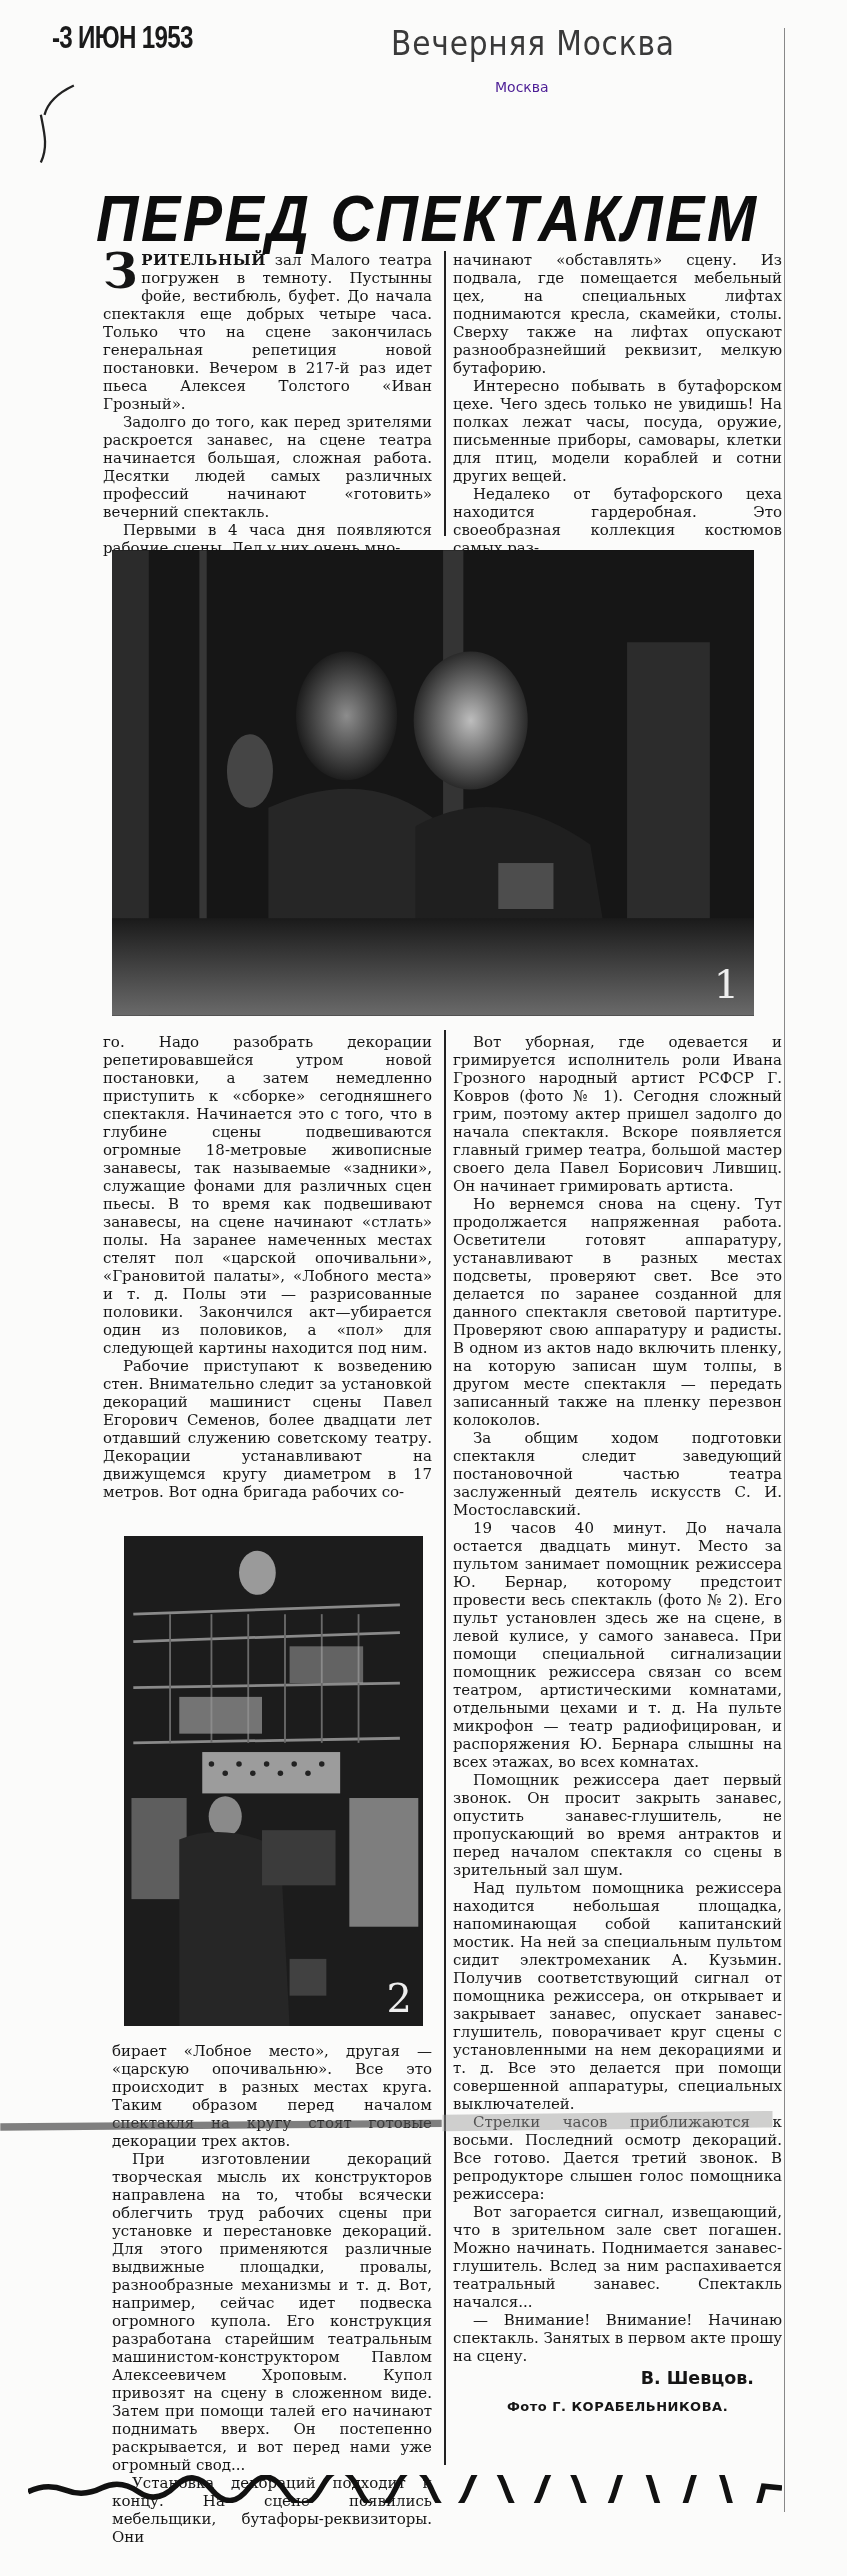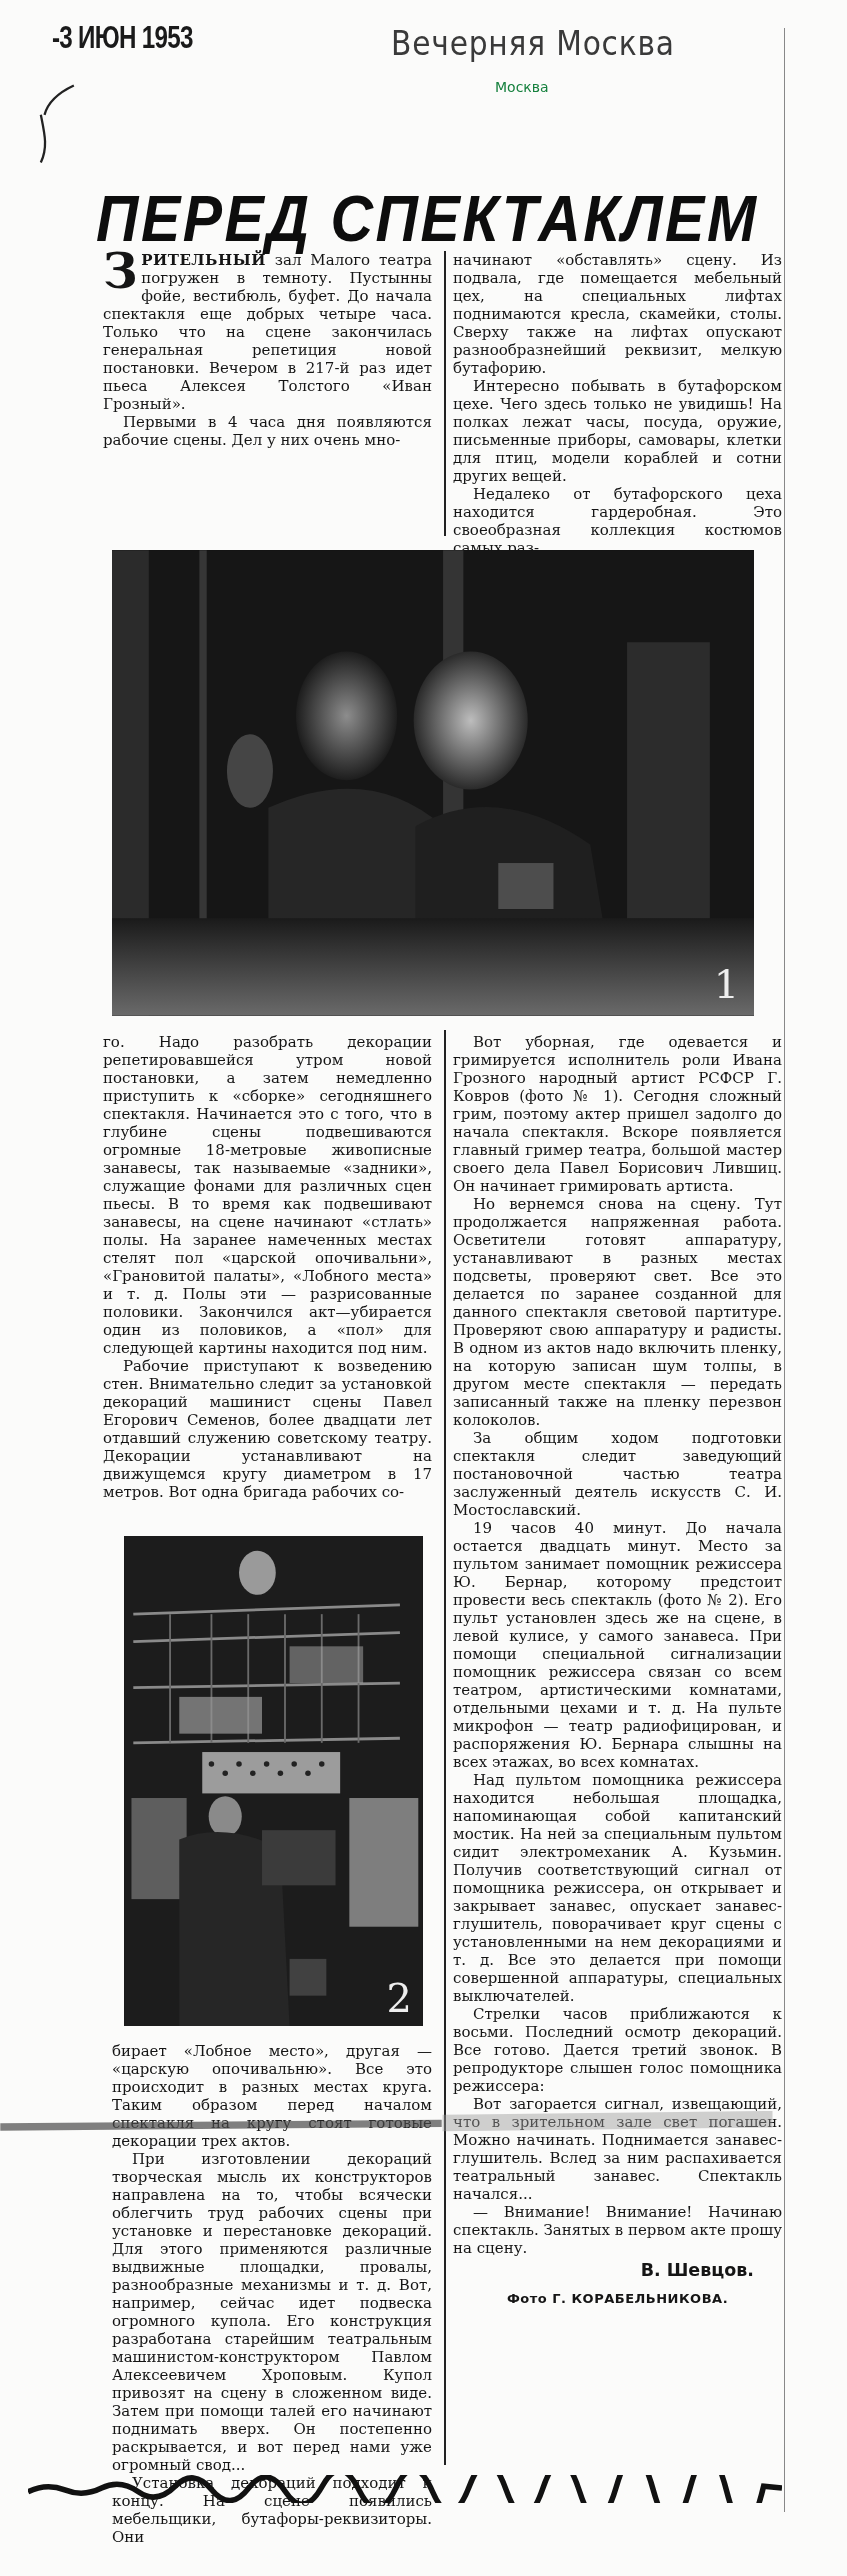--- a/index.html
+++ b/index.html
@@ -15,21 +15,21 @@
     font-size: 31px; letter-spacing: -0.9px; color: #1a1a1a;
     transform: scaleX(0.78); transform-origin: left top;
   }
   .stamp-paper {
     position: absolute; left: 391px; top: 24px;
     font-family: "DejaVu Sans", sans-serif; font-size: 33px; color: #3a3a3a;
     transform: scaleX(0.9); transform-origin: left top; letter-spacing: 0.9px;
   }
   .stamp-city {
     position: absolute; left: 495px; top: 79px;
-    font-family: "DejaVu Sans", sans-serif; font-size: 14px; color: #15803d;
+    font-family: "DejaVu Sans", sans-serif; font-size: 14px; color: #4c1d95;
   }
   .pen-mark { position: absolute; left: 28px; top: 78px; }
   .headline {
     position: absolute; left: 96px; top: 182px;
     font-family: "Liberation Sans", sans-serif; font-weight: bold; font-style: italic;
     font-size: 64px; letter-spacing: 2.8px; color: #0d0d0d;
     transform: scaleX(0.92); transform-origin: left top; white-space: nowrap;
   }
   .col {
     position: absolute; font-size: 15px; line-height: 18px;
@@ -68,20 +68,21 @@
 <svg class="pen-mark" width="55" height="92" viewBox="0 0 60 100">
   <path d="M50 8 C35 15, 22 25, 18 40 M14 40 C18 60, 22 75, 14 92" stroke="#222" stroke-width="2.5" fill="none"></path>
 </svg>
 
 <h1 class="headline" style="margin:0;">ПЕРЕД СПЕКТАКЛЕМ</h1>
 
 <div class="col" style="left:103px; top:251px; width:329px;">
   <p class="noindent">
     <span class="dropcap">З</span><span class="lead-caps">РИТЕЛЬНЫЙ</span><span> зал Малого театра погружен в темноту. Пустынны фойе, вестибюль, буфет. До начала спектакля еще добрых четыре часа. Только что на сцене закончилась генеральная репетиция новой постановки. Вечером в 217-й раз идет пьеса Алексея Толстого «Иван Грозный».</span>
   </p>
+  <p>Задолго до того, как перед зрителями раскроется занавес, на сцене театра начинается большая, сложная работа. Десятки людей самых различных профессий начинают «готовить» вечерний спектакль.</p>
   <p>Первыми в 4 часа дня появляются рабочие сцены. Дел у них очень мно-</p>
 </div>
 <div class="col-divider" style="left:444px; top:251px; height:285px;"></div>
 <div class="col" style="left:453px; top:251px; width:329px;">
   <p class="noindent">начинают «обставлять» сцену. Из подвала, где помещается мебельный цех, на специальных лифтах поднимаются кресла, скамейки, столы. Сверху также на лифтах опускают разнообразнейший реквизит, мелкую бутафорию.</p>
   <p>Интересно побывать в бутафорском цехе. Чего здесь только не увидишь! На полках лежат часы, посуда, оружие, письменные приборы, самовары, клетки для птиц, модели кораблей и сотни других вещей.</p>
   <p>Недалеко от бутафорского цеха находится гардеробная. Это своеобразная коллекция костюмов самых раз-</p>
 </div>
 
 <div class="photo" style="left:112px; top:550px; width:642px; height:466px;">
@@ -169,20 +170,21 @@
   <p>Установка декораций подходит к концу. На сцене появились мебельщики, бутафоры-реквизиторы. Они</p>
 </div>
 
 <div class="col-divider" style="left:444px; top:1030px; height:1435px;"></div>
 
 <div class="col" style="left:453px; top:1033px; width:329px;">
   <p>Вот уборная, где одевается и гримируется исполнитель роли Ивана Грозного народный артист РСФСР Г. Ковров (фото № 1). Сегодня сложный грим, поэтому актер пришел задолго до начала спектакля. Вскоре появляется главный гример театра, большой мастер своего дела Павел Борисович Лившиц. Он начинает гримировать артиста.</p>
   <p>Но вернемся снова на сцену. Тут продолжается напряженная работа. Осветители готовят аппаратуру, устанавливают в разных местах подсветы, проверяют свет. Все это делается по заранее созданной для данного спектакля световой партитуре. Проверяют свою аппаратуру и радисты. В одном из актов надо включить пленку, на которую записан шум толпы, в другом месте спектакля — передать записанный также на пленку перезвон колоколов.</p>
   <p>За общим ходом подготовки спектакля следит заведующий постановочной частью театра заслуженный деятель искусств С. И. Мостославский.</p>
   <p>19 часов 40 минут. До начала остается двадцать минут. Место за пультом занимает помощник режиссера Ю. Бернар, которому предстоит провести весь спектакль (фото № 2). Его пульт установлен здесь же на сцене, в левой кулисе, у самого занавеса. При помощи специальной сигнализации помощник режиссера связан со всем театром, артистическими комнатами, отдельными цехами и т. д. На пульте микрофон — театр радиофицирован, и распоряжения Ю. Бернара слышны на всех этажах, во всех комнатах.</p>
+  <p>Помощник режиссера дает первый звонок. Он просит закрыть занавес, опустить занавес-глушитель, не пропускающий во время антрактов и перед началом спектакля со сцены в зрительный зал шум.</p>
   <p>Над пультом помощника режиссера находится небольшая площадка, напоминающая собой капитанский мостик. На ней за специальным пультом сидит электромеханик А. Кузьмин. Получив соответствующий сигнал от помощника режиссера, он открывает и закрывает занавес, опускает занавес-глушитель, поворачивает круг сцены с установленными на нем декорациями и т. д. Все это делается при помощи совершенной аппаратуры, специальных выключателей.</p>
   <p>Стрелки часов приближаются к восьми. Последний осмотр декораций. Все готово. Дается третий звонок. В репродукторе слышен голос помощника режиссера:</p>
   <p>Вот загорается сигнал, извещающий, что в зрительном зале свет погашен. Можно начинать. Поднимается занавес-глушитель. Вслед за ним распахивается театральный занавес. Спектакль начался...</p>
   <p>— Внимание! Внимание! Начинаю спектакль. Занятых в первом акте прошу на сцену.</p>
   <div class="signature">В. Шевцов.</div>
   <div class="credit">Фото Г. КОРАБЕЛЬНИКОВА.</div>
 </div>
 
 <div class="col-divider" style="left:784px; top:28px; height:2484px; width:0.9px; background:#888;"></div>
 <svg class="smudge" style="left:0; top:2116px;" width="442" height="18.4" viewBox="0 0 480 20">

